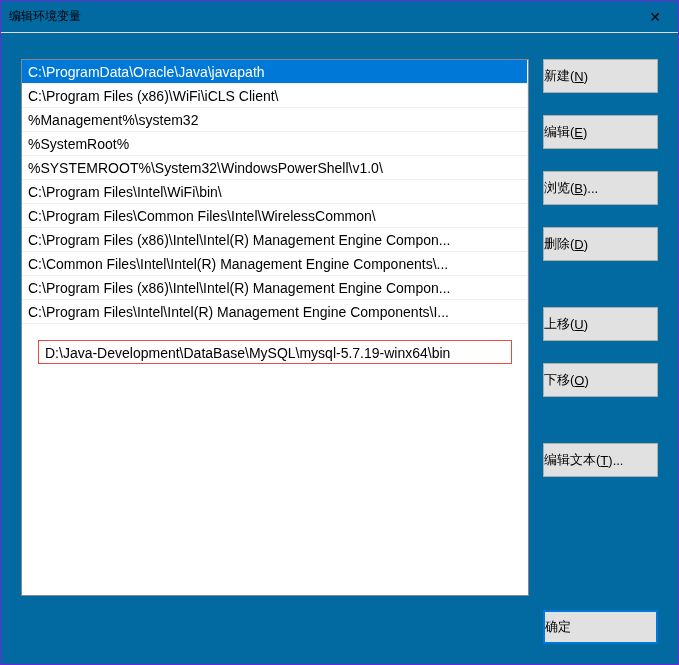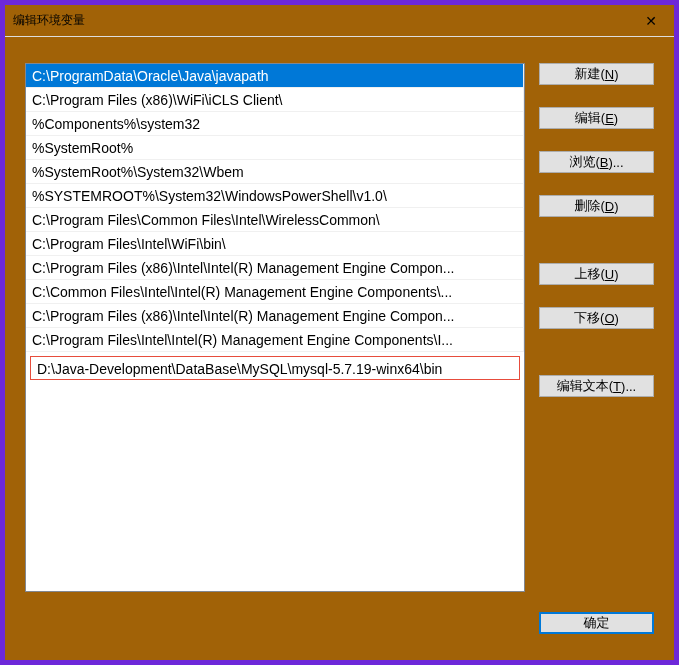--- a/index.html
+++ b/index.html
@@ -8,22 +8,22 @@
       padding: 0;
     }
     body {
       font-family: "Microsoft YaHei", "Segoe UI", sans-serif;
       font-size: 12px;
       background: #fff;
     }
     .window {
       width: 679px;
       height: 665px;
-      border: 5px solid #6d28d9;
-      background: #a16207;
+      border: 1px solid #6d28d9;
+      background: #0369a1;
       display: flex;
       flex-direction: column;
     }
     .titlebar {
       height: 32px;
       display: flex;
       align-items: center;
       padding: 0 0 0 8px;
       border-bottom: 1px solid #ddd;
     }
@@ -62,36 +62,35 @@
       text-overflow: ellipsis;
       border-bottom: 1px solid #f0f0f0;
       border-right: 1px solid #f0f0f0;
     }
     .list-item.selected {
       background: #0078d7;
       color: #fff;
     }
     .list-item.highlighted {
       border: 1px solid #e74c3c;
-      margin: 4px;
+      margin: 16px;
     }
     .buttons {
       width: 115px;
       display: flex;
       flex-direction: column;
     }
     .btn {
-      height: 22px;
+      height: 34px;
       border: 1px solid #adadad;
       background: #e1e1e1;
       font-size: 13px;
       cursor: pointer;
       display: flex;
       align-items: center;
-      justify-content: center;
       font-family: inherit;
     }
     .btn .shortcut {
       text-decoration: underline;
     }
     .spacer-1 { height: 22px; }
     .spacer-2 { height: 22px; }
     .spacer-3 { height: 22px; }
     .spacer-4 { height: 46px; }
     .spacer-5 { height: 22px; }
@@ -121,26 +120,25 @@
     <span class="titlebar-title">编辑环境变量</span>
     <div class="close-btn">
       <span>✕</span>
     </div>
   </div>
 
   <div class="content">
     <div class="listbox" id="listbox">
         <div class="list-item selected">C:\ProgramData\Oracle\Java\javapath</div>
         <div class="list-item">C:\Program Files (x86)\WiFi\iCLS Client\</div>
-        <div class="list-item">%Components%\system32</div>
+        <div class="list-item">%Management%\system32</div>
         <div class="list-item">%SystemRoot%</div>
-        <div class="list-item">%SystemRoot%\System32\Wbem</div>
         <div class="list-item">%SYSTEMROOT%\System32\WindowsPowerShell\v1.0\</div>
+        <div class="list-item">C:\Program Files\Intel\WiFi\bin\</div>
         <div class="list-item">C:\Program Files\Common Files\Intel\WirelessCommon\</div>
-        <div class="list-item">C:\Program Files\Intel\WiFi\bin\</div>
         <div class="list-item">C:\Program Files (x86)\Intel\Intel(R) Management Engine Compon...</div>
         <div class="list-item">C:\Common Files\Intel\Intel(R) Management Engine Components\...</div>
         <div class="list-item">C:\Program Files (x86)\Intel\Intel(R) Management Engine Compon...</div>
         <div class="list-item">C:\Program Files\Intel\Intel(R) Management Engine Components\I...</div>
         <div class="list-item highlighted">D:\Java-Development\DataBase\MySQL\mysql-5.7.19-winx64\bin</div>
       </div>
 
     <div class="buttons">
       <button class="btn">
         <span>新建(</span>

